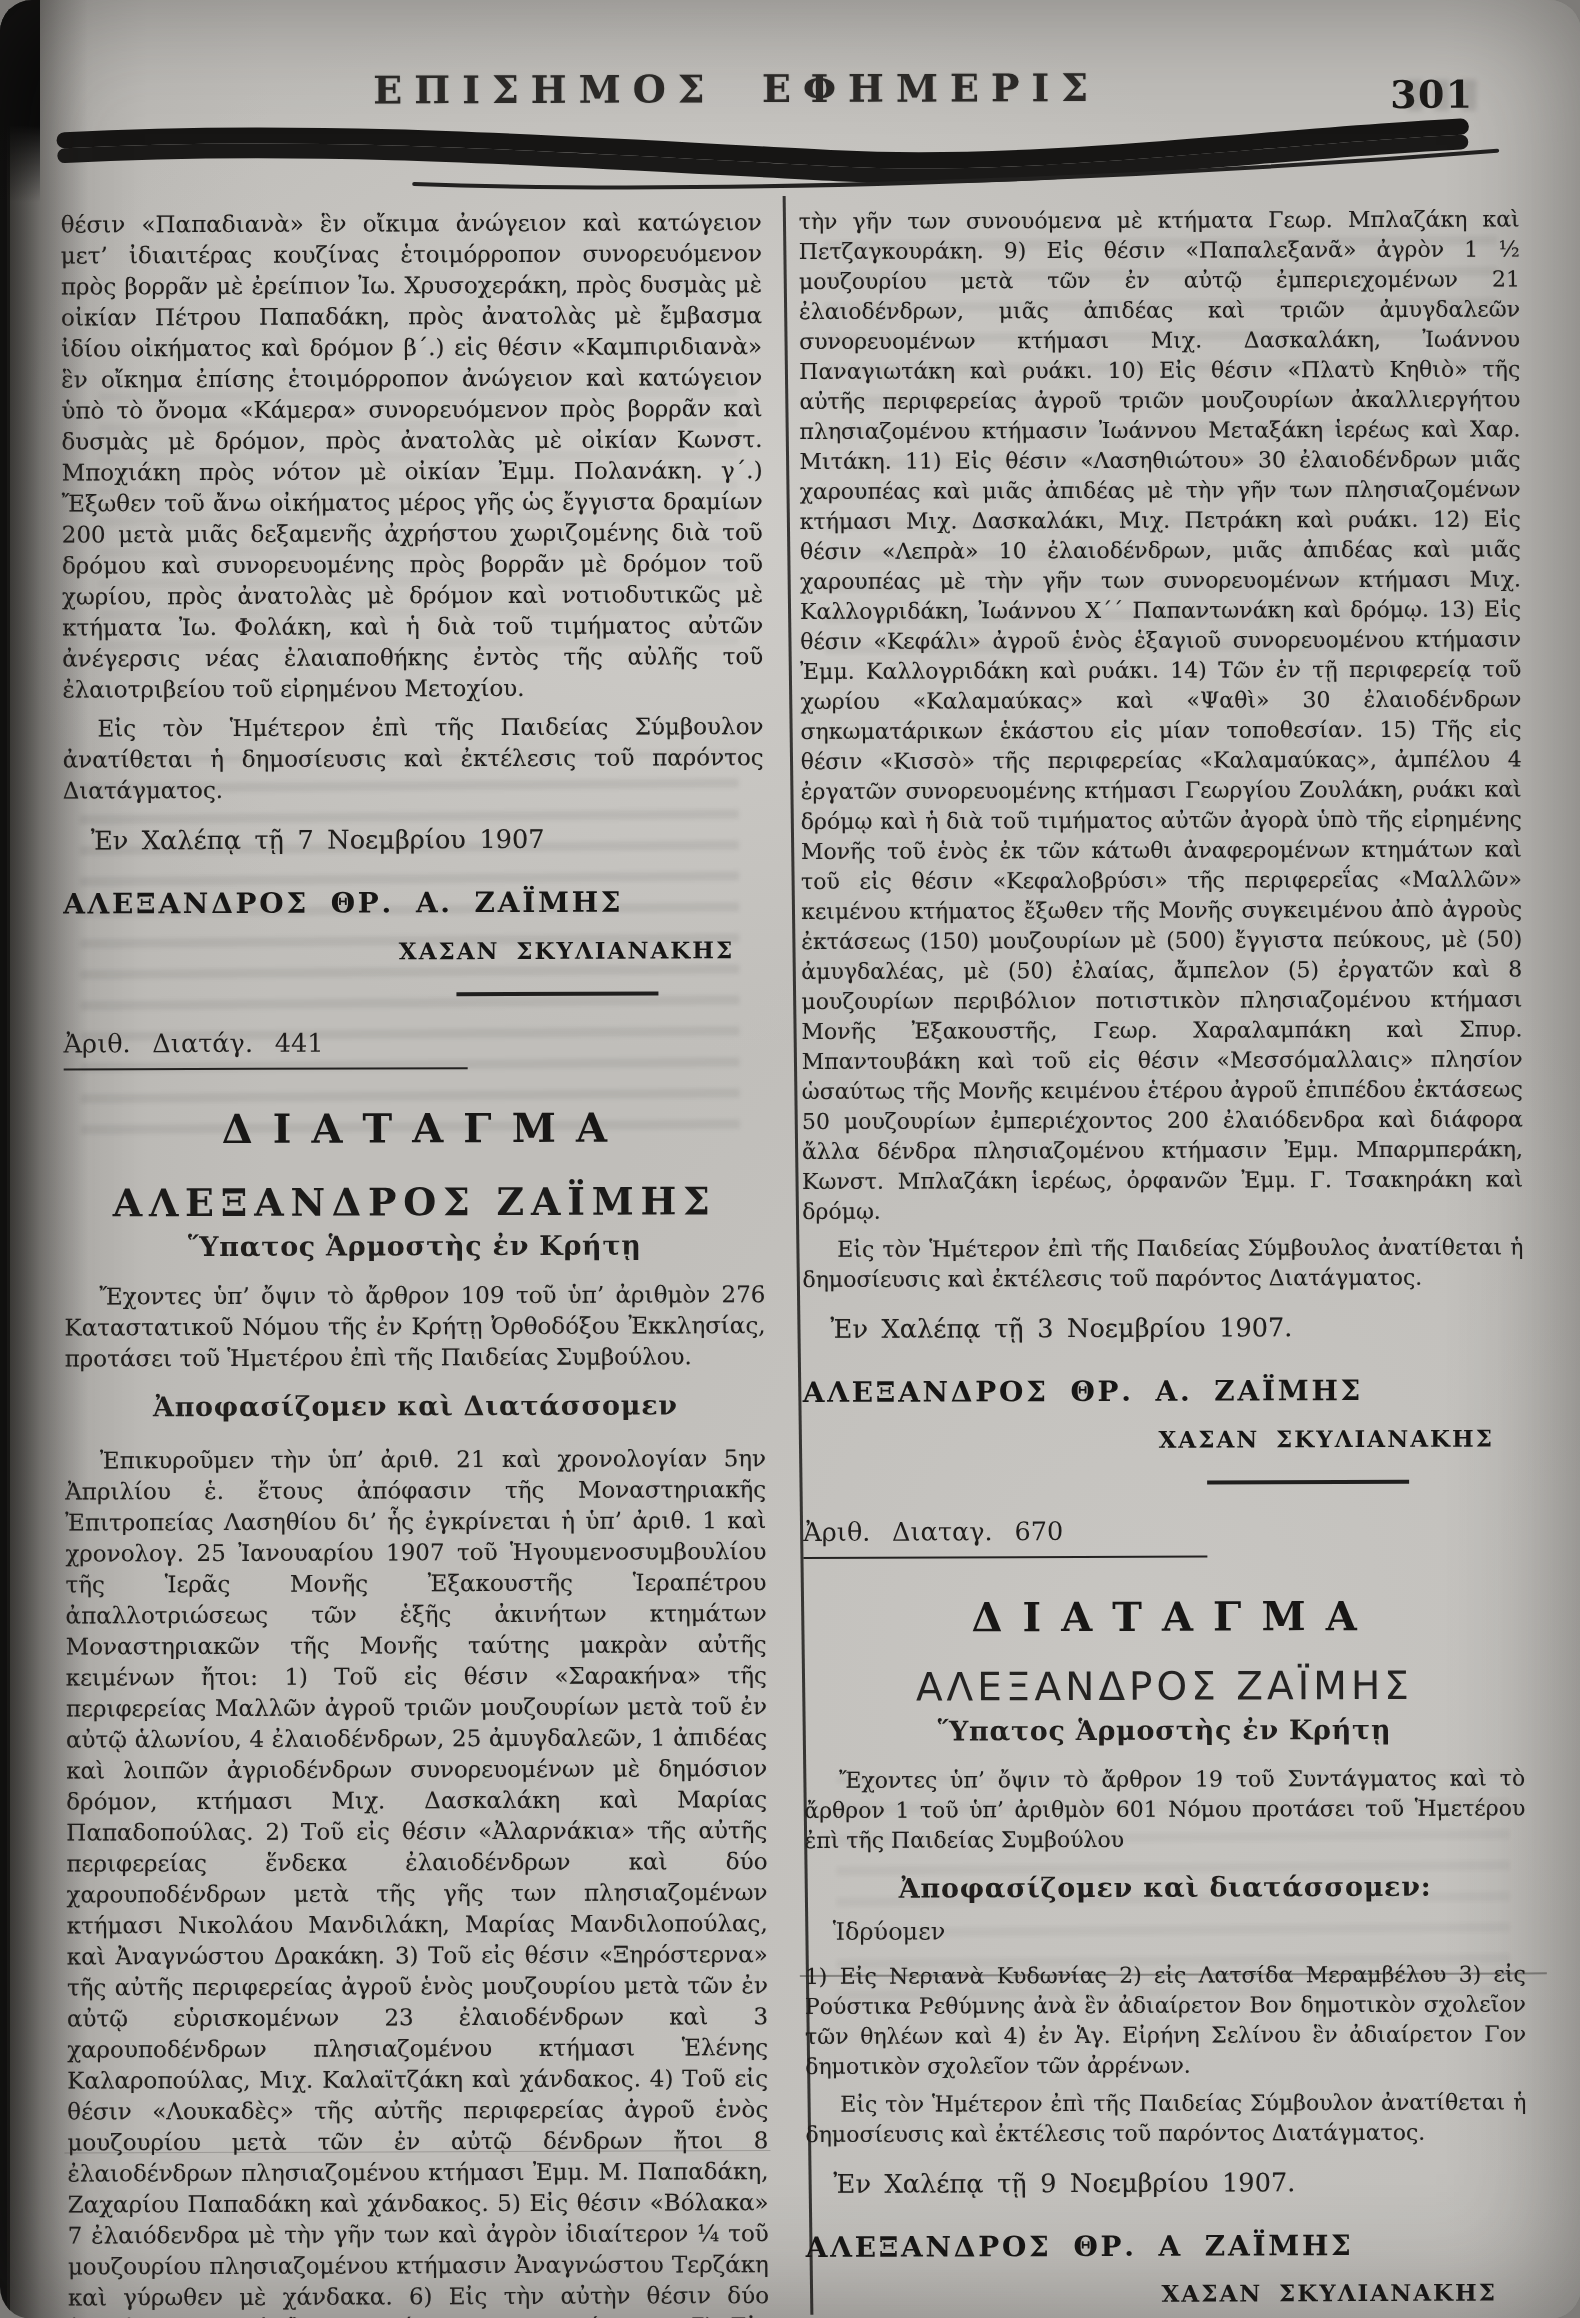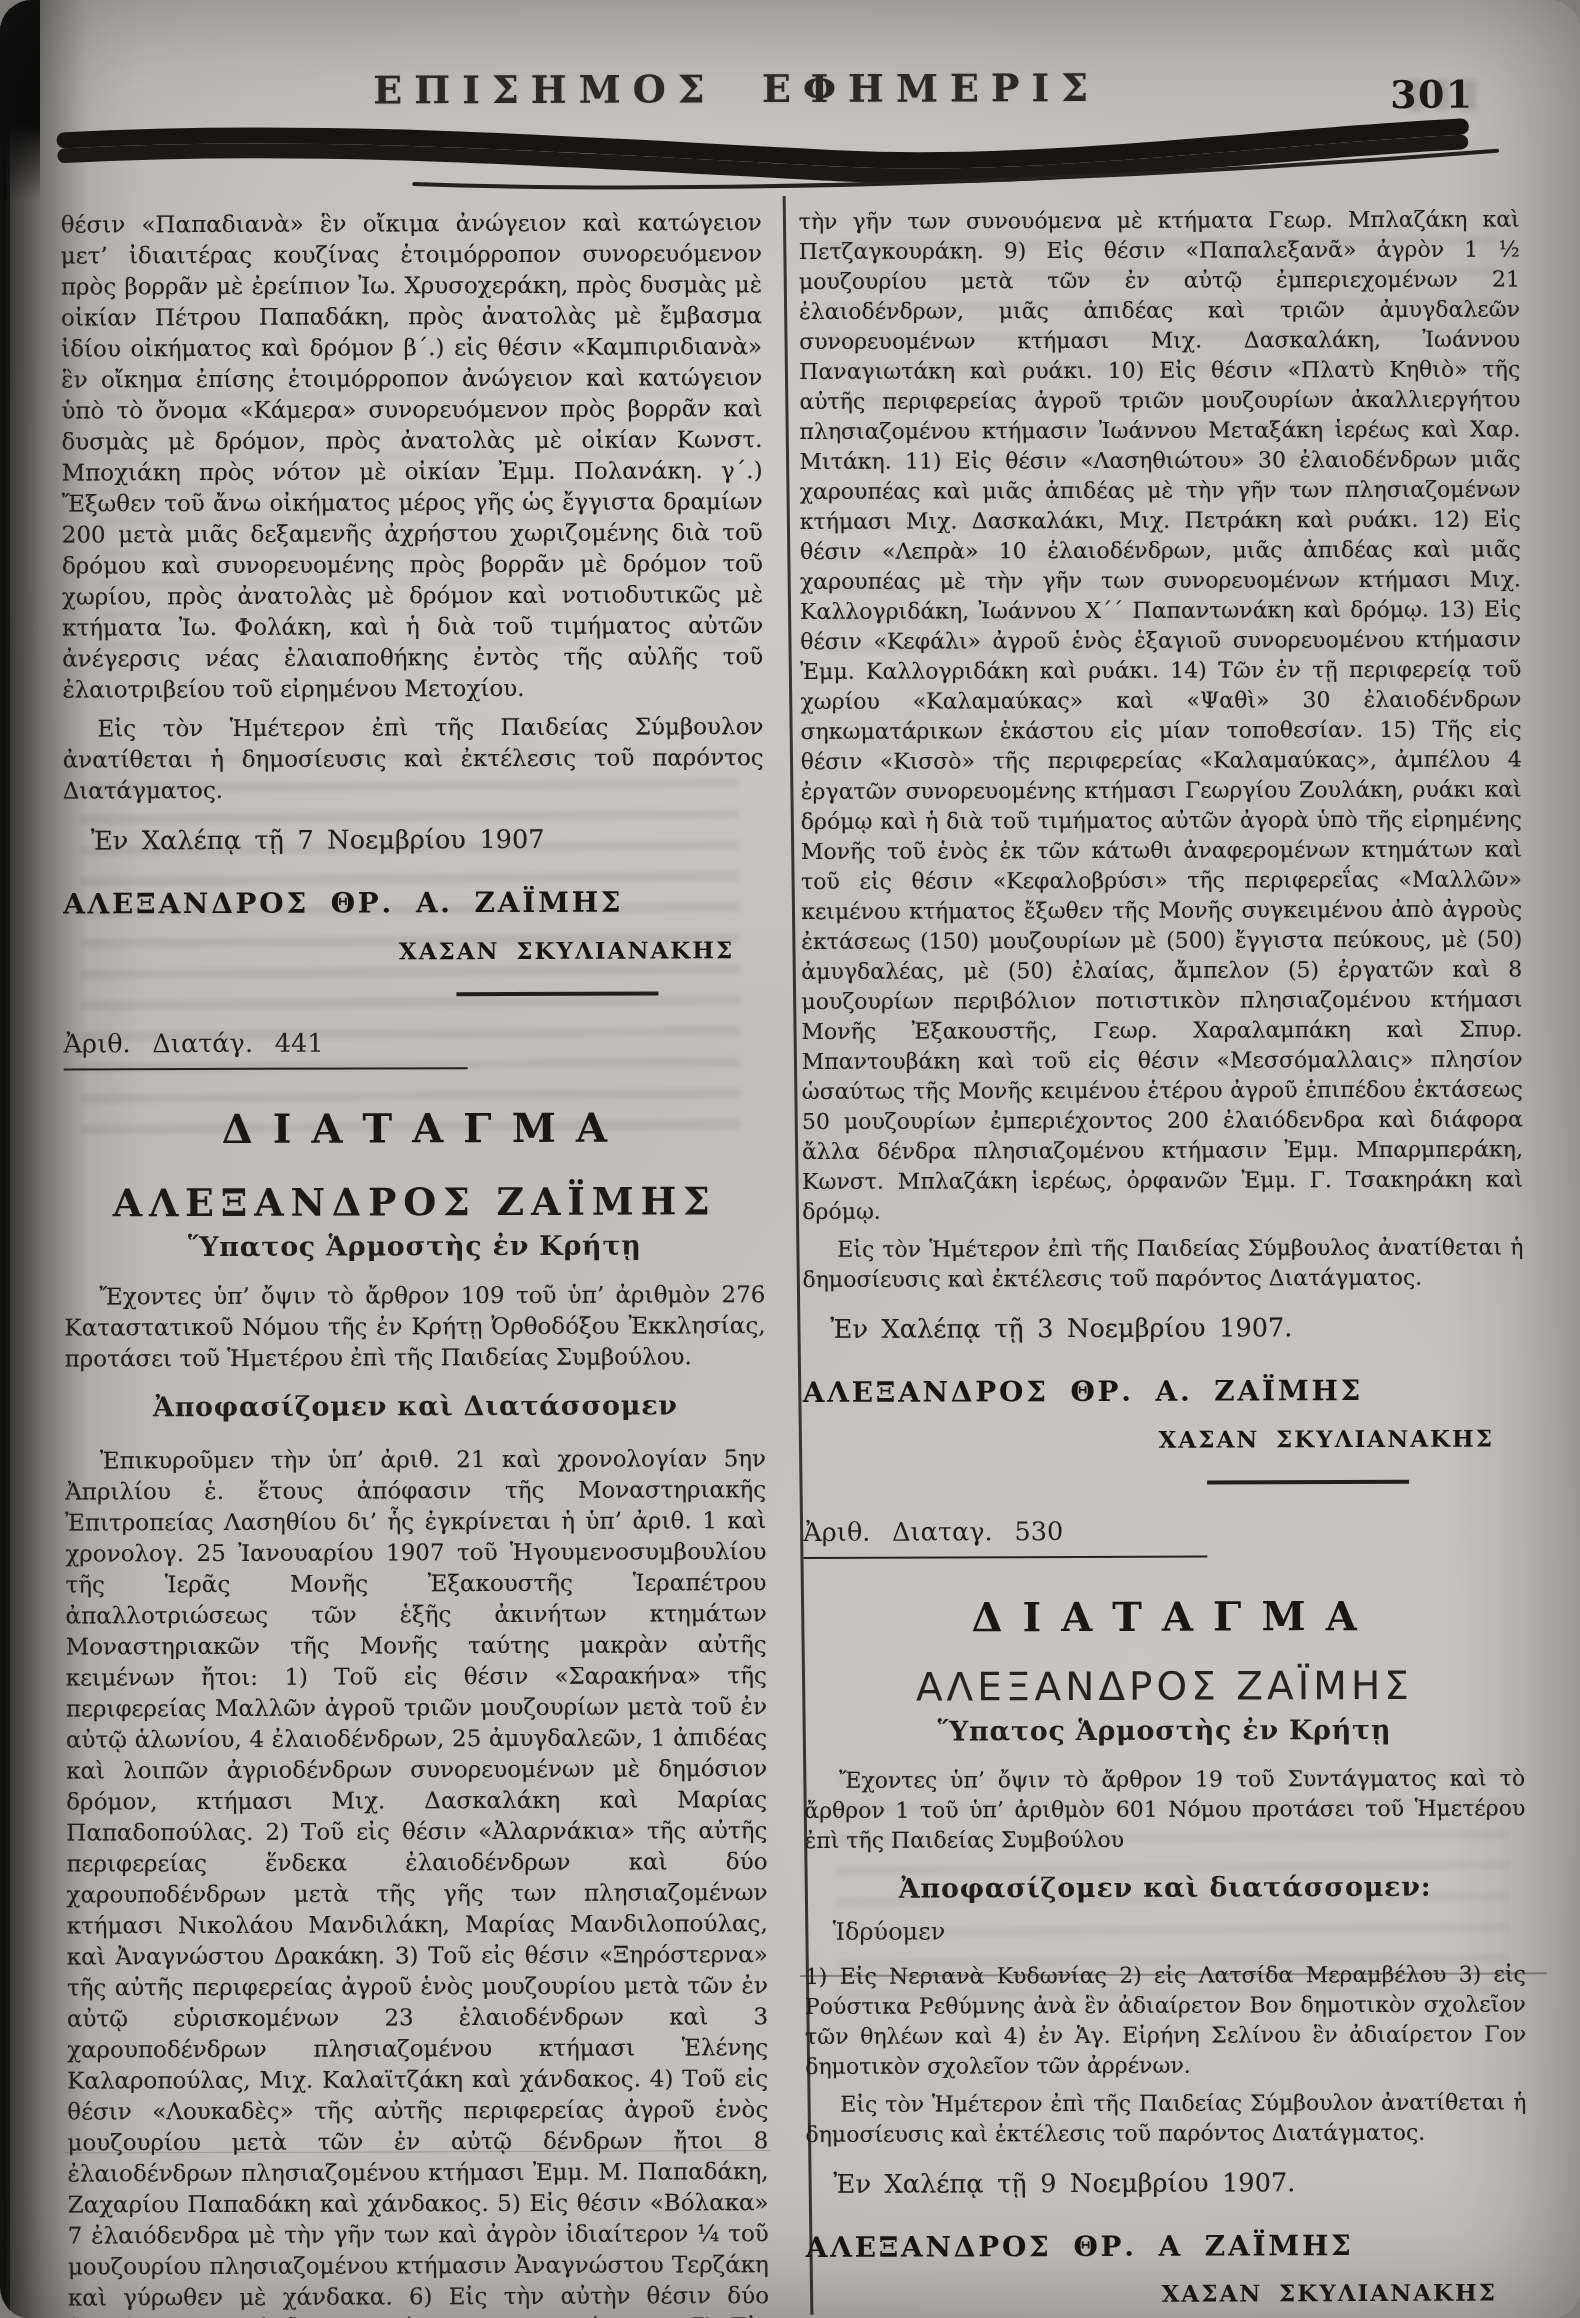--- a/index.html
+++ b/index.html
@@ -123,21 +123,21 @@
     </div>
 
     <div class="col col-right">
       <p class="body">τὴν γῆν των συνουόμενα μὲ κτήματα Γεωρ. Μπλαζάκη καὶ Πετζαγκουράκη. 9) Εἰς θέσιν «Παπαλεξανᾶ» ἀγρὸν 1 ¹⁄₂ μουζουρίου μετὰ τῶν ἐν αὐτῷ ἐμπεριεχομένων 21 ἐλαιοδένδρων, μιᾶς ἀπιδέας καὶ τριῶν ἀμυγδαλεῶν συνορευομένων κτήμασι Μιχ. Δασκαλάκη, Ἰωάννου Παναγιωτάκη καὶ ρυάκι. 10) Εἰς θέσιν «Πλατὺ Κηθιὸ» τῆς αὐτῆς περιφερείας ἀγροῦ τριῶν μουζουρίων ἀκαλλιεργήτου πλησιαζομένου κτήμασιν Ἰωάννου Μεταξάκη ἱερέως καὶ Χαρ. Μιτάκη. 11) Εἰς θέσιν «Λασηθιώτου» 30 ἐλαιοδένδρων μιᾶς χαρουπέας καὶ μιᾶς ἀπιδέας μὲ τὴν γῆν των πλησιαζομένων κτήμασι Μιχ. Δασκαλάκι, Μιχ. Πετράκη καὶ ρυάκι. 12) Εἰς θέσιν «Λεπρὰ» 10 ἐλαιοδένδρων, μιᾶς ἀπιδέας καὶ μιᾶς χαρουπέας μὲ τὴν γῆν των συνορευομένων κτήμασι Μιχ. Καλλογριδάκη, Ἰωάννου Χ΄΄ Παπαντωνάκη καὶ δρόμῳ. 13) Εἰς θέσιν «Κεφάλι» ἀγροῦ ἑνὸς ἑξαγιοῦ συνορευομένου κτήμασιν Ἐμμ. Καλλογριδάκη καὶ ρυάκι. 14) Τῶν ἐν τῇ περιφερείᾳ τοῦ χωρίου «Καλαμαύκας» καὶ «Ψαθὶ» 30 ἐλαιοδένδρων σηκωματάρικων ἑκάστου εἰς μίαν τοποθεσίαν. 15) Τῆς εἰς θέσιν «Κισσὸ» τῆς περιφερείας «Καλαμαύκας», ἀμπέλου 4 ἐργατῶν συνορευομένης κτήμασι Γεωργίου Ζουλάκη, ρυάκι καὶ δρόμῳ καὶ ἡ διὰ τοῦ τιμήματος αὐτῶν ἀγορὰ ὑπὸ τῆς εἰρημένης Μονῆς τοῦ ἑνὸς ἐκ τῶν κάτωθι ἀναφερομένων κτημάτων καὶ τοῦ εἰς θέσιν «Κεφαλοβρύσι» τῆς περιφερεΐας «Μαλλῶν» κειμένου κτήματος ἔξωθεν τῆς Μονῆς συγκειμένου ἀπὸ ἀγροὺς ἐκτάσεως (150) μουζουρίων μὲ (500) ἔγγιστα πεύκους, μὲ (50) ἀμυγδαλέας, μὲ (50) ἐλαίας, ἄμπελον (5) ἐργατῶν καὶ 8 μουζουρίων περιβόλιον ποτιστικὸν πλησιαζομένου κτήμασι Μονῆς Ἐξακουστῆς, Γεωρ. Χαραλαμπάκη καὶ Σπυρ. Μπαντουβάκη καὶ τοῦ εἰς θέσιν «Μεσσόμαλλαις» πλησίον ὡσαύτως τῆς Μονῆς κειμένου ἑτέρου ἀγροῦ ἐπιπέδου ἐκτάσεως 50 μουζουρίων ἐμπεριέχοντος 200 ἐλαιόδενδρα καὶ διάφορα ἄλλα δένδρα πλησιαζομένου κτήμασιν Ἐμμ. Μπαρμπεράκη, Κωνστ. Μπλαζάκη ἱερέως, ὀρφανῶν Ἐμμ. Γ. Τσακηράκη καὶ δρόμῳ.</p>
       <p class="body ind mt-exec">Εἰς τὸν Ἡμέτερον ἐπὶ τῆς Παιδείας Σύμβουλος ἀνατίθεται ἡ δημοσίευσις καὶ ἐκτέλεσις τοῦ παρόντος Διατάγματος.</p>
       <p class="dateline">Ἐν Χαλέπᾳ τῇ 3 Νοεμβρίου 1907.</p>
       <div class="sig1">ΑΛΕΞΑΝΔΡΟΣ ΘΡ. Α. ΖΑΪΜΗΣ</div>
       <div class="sig2">ΧΑΣΑΝ ΣΚΥΛΙΑΝΑΚΗΣ</div>
       <div class="midrule"></div>
       <div class="decree-no-wrap">
-        <span class="decree-no">Ἀριθ. Διαταγ. 530</span>
+        <span class="decree-no">Ἀριθ. Διαταγ. 670</span>
       </div>
       <div class="d-title">ΔΙΑΤΑΓΜΑ</div>
       <div class="issuer-sans">ΑΛΕΞΑΝΔΡΟΣ ΖΑΪΜΗΣ</div>
       <div class="role">Ὕπατος Ἁρμοστὴς ἐν Κρήτῃ</div>
       <p class="body ind preamble">Ἔχοντες ὑπ’ ὄψιν τὸ ἄρθρον 19 τοῦ Συντάγματος καὶ τὸ ἄρθρον 1 τοῦ ὑπ’ ἀριθμὸν 601 Νόμου προτάσει τοῦ Ἡμετέρου ἐπὶ τῆς Παιδείας Συμβούλου</p>
       <div class="operative">Ἀποφασίζομεν καὶ διατάσσομεν:</div>
       <p class="founding">Ἱδρύομεν</p>
       <p class="body list-para">1) Εἰς Νεριανὰ Κυδωνίας 2) εἰς Λατσίδα Μεραμβέλου 3) εἰς Ρούστικα Ρεθύμνης ἀνὰ ἓν ἀδιαίρετον Βον δημοτικὸν σχολεῖον τῶν θηλέων καὶ 4) ἐν Ἁγ. Εἰρήνη Σελίνου ἓν ἀδιαίρετον Γον δημοτικὸν σχολεῖον τῶν ἀρρένων.</p>
       <p class="body ind mt-exec">Εἰς τὸν Ἡμέτερον ἐπὶ τῆς Παιδείας Σύμβουλον ἀνατίθεται ἡ δημοσίευσις καὶ ἐκτέλεσις τοῦ παρόντος Διατάγματος.</p>
       <p class="dateline">Ἐν Χαλέπᾳ τῇ 9 Νοεμβρίου 1907.</p>

